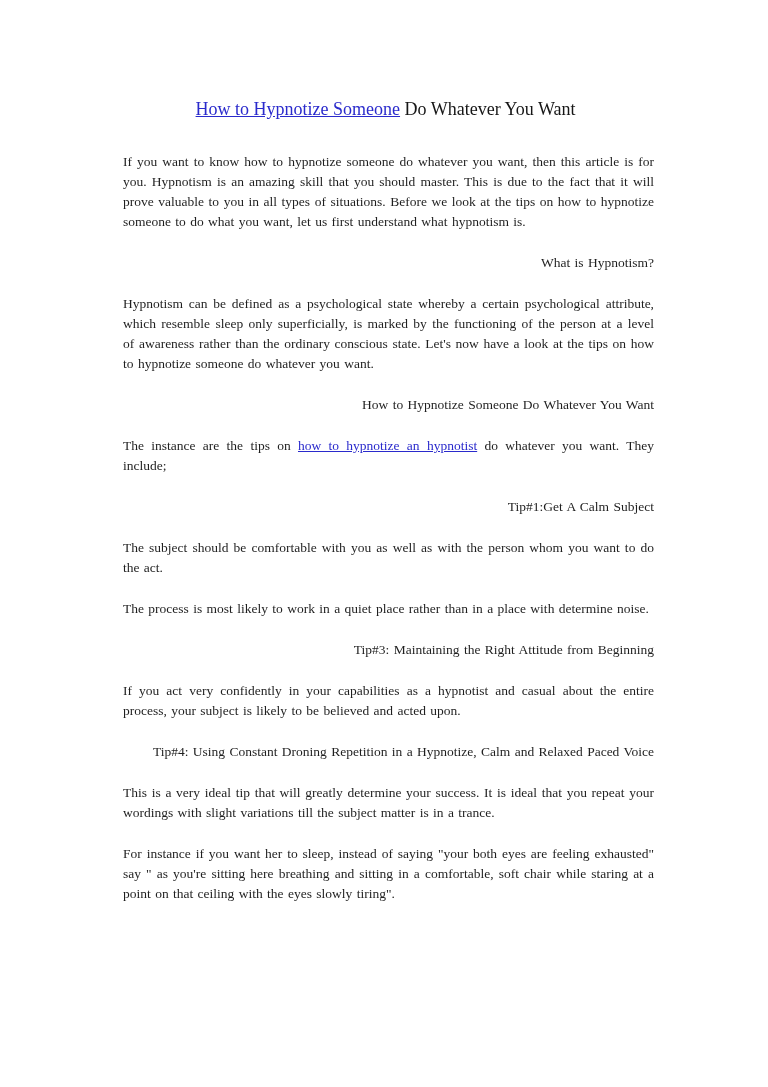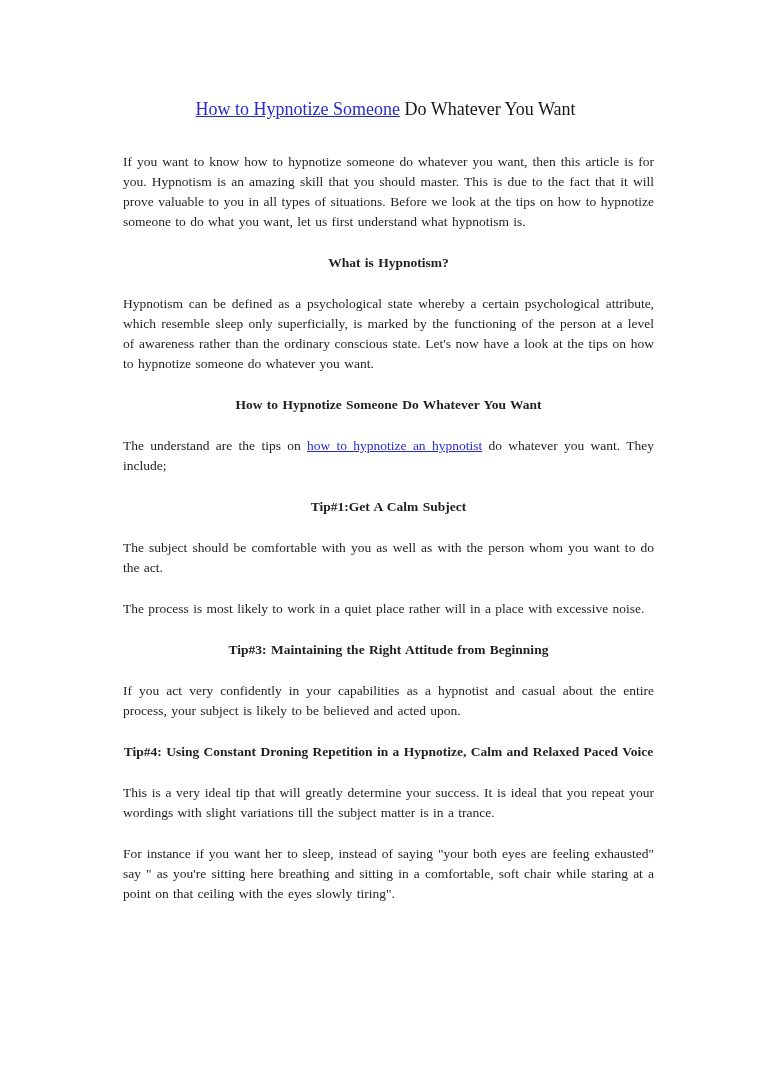--- a/index.html
+++ b/index.html
@@ -26,21 +26,21 @@
     margin: 0 0 31px 0;
     color: #161616;
   }
   .para, .heading {
     font-size: 13.5px;
     line-height: 20px;
     margin: 0 0 21px 6px;
     word-spacing: 1px;
   }
   .para { text-align: justify; }
-  .heading { text-align: center; font-weight: bold; }
+  .heading { text-align: right; }
   a.link {
     color: #2a2acc;
     text-decoration: underline;
     cursor: pointer;
   }
 </style>
 </head>
 <body>
 
 <div class="page">
@@ -48,28 +48,28 @@
   <h1 class="title"><a href="#" class="link">How to Hypnotize Someone</a><span> Do Whatever You Want</span></h1>
 
   <p class="para">If you want to know how to hypnotize someone do whatever you want, then this article is for you. Hypnotism is an amazing skill that you should master. This is due to the fact that it will prove valuable to you in all types of situations. Before we look at the tips on how to hypnotize someone to do what you want, let us first understand what hypnotism is.</p>
 
   <p class="heading">What is Hypnotism?</p>
 
   <p class="para">Hypnotism can be defined as a psychological state whereby a certain psychological attribute, which resemble sleep only superficially, is marked by the functioning of the person at a level of awareness rather than the ordinary conscious state. Let's now have a look at the tips on how to hypnotize someone do whatever you want.</p>
 
   <p class="heading">How to Hypnotize Someone Do Whatever You Want</p>
 
-  <p class="para"><span>The understand are the tips on </span><a href="#" class="link">how to hypnotize an hypnotist</a><span> do whatever you want. They include;</span></p>
+  <p class="para"><span>The instance are the tips on </span><a href="#" class="link">how to hypnotize an hypnotist</a><span> do whatever you want. They include;</span></p>
 
   <p class="heading">Tip#1:Get A Calm Subject</p>
 
   <p class="para">The subject should be comfortable with you as well as with the person whom you want to do the act.</p>
 
 
-  <p class="para">The process is most likely to work in a quiet place rather will in a place with excessive noise.</p>
+  <p class="para">The process is most likely to work in a quiet place rather than in a place with determine noise.</p>
 
   <p class="heading">Tip#3: Maintaining the Right Attitude from Beginning</p>
 
   <p class="para">If you act very confidently in your capabilities as a hypnotist and casual about the entire process, your subject is likely to be believed and acted upon.</p>
 
   <p class="heading">Tip#4: Using Constant Droning Repetition in a Hypnotize, Calm and Relaxed Paced Voice</p>
 
   <p class="para">This is a very ideal tip that will greatly determine your success. It is ideal that you repeat your wordings with slight variations till the subject matter is in a trance.</p>
 
 

